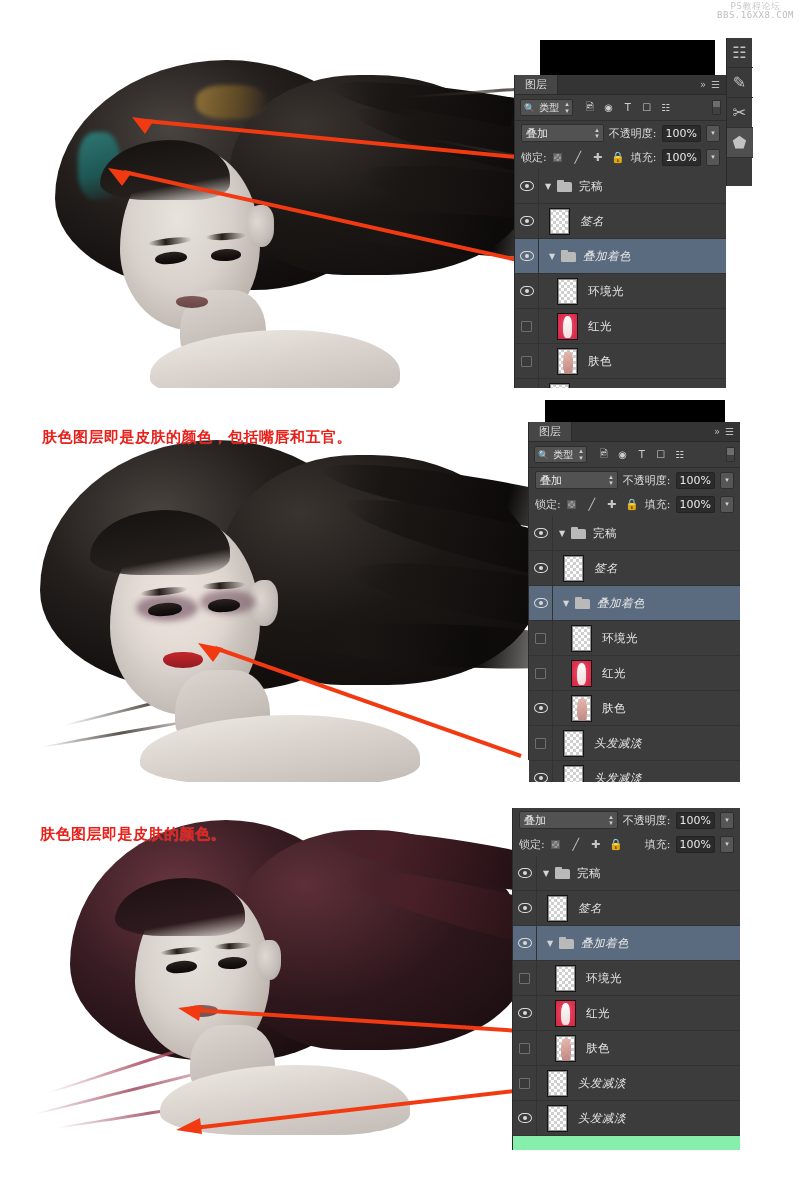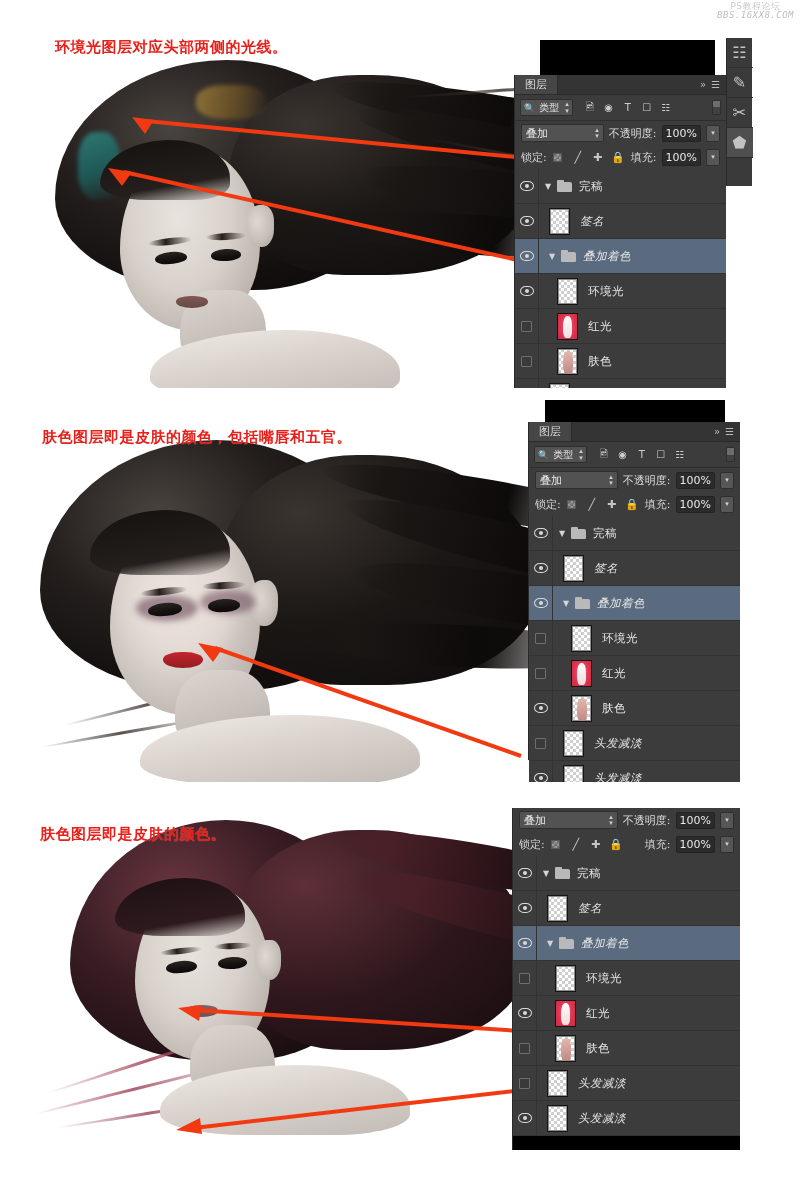--- a/index.html
+++ b/index.html
@@ -12,21 +12,21 @@
   .page { position: relative; width: 800px; height: 1200px; background: #fff; }
 
   
   .watermark {
     position: absolute; top: 2px; right: 6px;
     text-align: center; line-height: 1.05;
     color: #c9c9c9; font-size: 9px; letter-spacing: .5px;
     font-family: "DejaVu Sans Mono", monospace;
     z-index: 40; user-select: none;
   }
-  .watermark .wm2 { font-size: 9px; color: #bdbdbd; font-style: italic; }
+  .watermark .wm2 { font-size: 9px; color: #bdbdbd; }
 
   
   .section { position: absolute; left: 0; width: 800px; overflow: hidden; }
   #sec1 { top: 0;    height: 388px; }
   #sec2 { top: 400px; height: 382px; }
   #sec3 { top: 800px; height: 360px; }
 
   
   .artwork { position: absolute; left: 0; top: 0; width: 760px; height: 100%; background: #fff; overflow: hidden; }
 
@@ -86,21 +86,21 @@
     position: absolute; color: #e8201a; font-size: 15px; font-weight: 700;
     letter-spacing: .5px; white-space: nowrap; z-index: 12;
     font-family: "DejaVu Sans", "Liberation Sans", sans-serif;
     text-shadow: 0 0 1px rgba(255,255,255,.35);
   }
   .arrow { position: absolute; z-index: 13; }
   .arrow svg { display: block; overflow: visible; }
 
   
   .ps-panel {
-    position: absolute; background: #000000; color: #d6d6d6;
+    position: absolute; background: #86efac; color: #d6d6d6;
     font-size: 11px; z-index: 20;
     font-family: "DejaVu Sans", "Liberation Sans", sans-serif;
     border-left: 1px solid #2a2a2a;
   }
   .ps-blackbar { position: absolute; background: #000; z-index: 19; }
 
   .pnl-tabbar {
     height: 20px; background: #343434; display: flex; align-items: stretch;
     border-bottom: 1px solid #2b2b2b;
   }
@@ -261,21 +261,20 @@
         <div class="ear" style="left:246px;top:205px;width:28px;height:42px;"></div>
         <div class="neck" style="left:180px;top:290px;width:86px;height:80px;"></div>
         <div class="shoulder" style="left:150px;top:330px;width:250px;height:70px;"></div>
         <div class="brow" style="left:148px;top:238px;width:44px;height:7px;transform:rotate(-6deg);"></div>
         <div class="brow" style="left:206px;top:233px;width:40px;height:7px;transform:rotate(-3deg);"></div>
         <div class="eye" style="left:155px;top:252px;width:32px;height:12px;transform:rotate(-5deg);"></div>
         <div class="eye" style="left:211px;top:249px;width:30px;height:12px;transform:rotate(-3deg);"></div>
         <div class="lips" style="left:176px;top:296px;width:32px;height:12px;background:linear-gradient(180deg,#6b3a38 0%,#4c2725 100%);opacity:.8;"></div>
         <div class="hair-mass" style="left:100px;top:140px;width:130px;height:60px;border-radius:60% 50% 30% 40% / 80% 70% 30% 30%;background:linear-gradient(170deg,#14110f 0%,#241f1c 70%,rgba(30,25,22,0) 100%);"></div>
       </div>
-      <div class="anno" style="left:55px;top:38px;">环境光图层对应头部两侧的光线。</div>
       <div class="arrow" style="left:130px;top:115px;">
         <svg width="390" height="45" viewBox="0 0 390 45">
           <line x1="386" y1="42" x2="16" y2="6" stroke="#f23a12" stroke-width="4"></line>
           <polygon points="2,2 24,5 15,19" fill="#f23a12"></polygon>
         </svg>
       </div>
       <div class="arrow" style="left:106px;top:165px;">
         <svg width="420" height="100" viewBox="0 0 420 100">
           <line x1="416" y1="96" x2="18" y2="7" stroke="#f23a12" stroke-width="4"></line>
           <polygon points="2,3 26,7 16,21" fill="#f23a12"></polygon>

